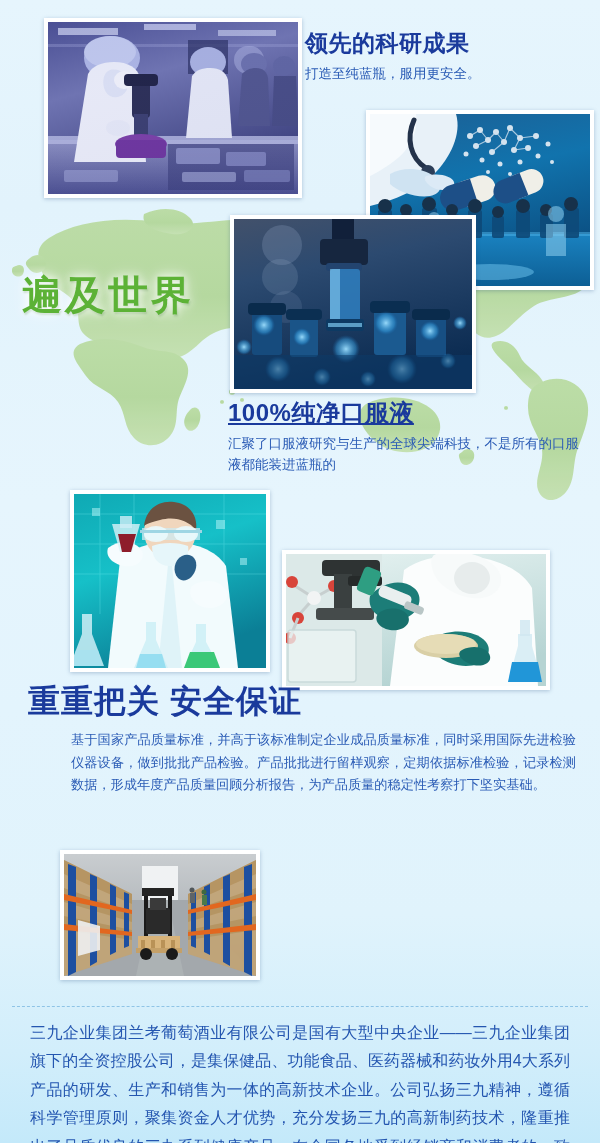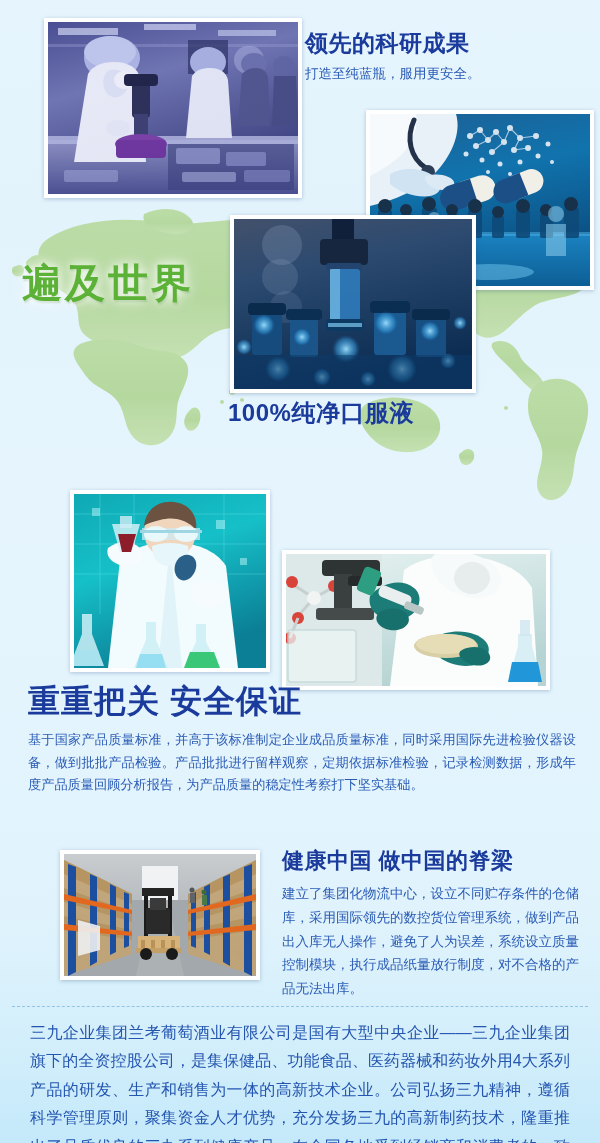--- a/index.html
+++ b/index.html
@@ -74,36 +74,36 @@
   .h-sub {
     color: #2a5bb5;
     font-size: 13.5px;
     line-height: 1.55;
   }
 
   #block-research { position: absolute; left: 305px; top: 30px;  width: 290px; }
   #block-research .h-sub { margin-top: 8px; }
 
   #block-oral     { position: absolute; left: 228px; top: 399px; width: 360px; }
-  #block-oral .h-main { font-size: 24px; }
+  #block-oral .h-main { font-size: 24px; text-decoration: underline; }
   #block-oral .h-sub  { margin-top: 7px; }
 
   #block-quality  { position: absolute; left: 28px;  top: 683px; width: 548px; }
   #block-quality .h-main { font-size: 32px; letter-spacing: 1px; }
-  #block-quality .h-sub  { margin-top: 9px; line-height: 1.72; font-size: 13.2px; text-align: justify; }
+  #block-quality .h-sub  { margin-top: 9px; line-height: 1.72; font-size: 13.2px; text-align: justify; margin-left: 43px; }
 
   #block-health   { position: absolute; left: 282px; top: 848px; width: 300px; }
   #block-health .h-main { font-size: 22px; }
   #block-health .h-sub  { margin-top: 9px; line-height: 1.75; }
 
   
   #map-title {
     position: absolute;
     left: 22px;
-    top: 256px;
+    top: 268px;
     font-size: 40px;
     font-weight: bold;
     color: #5cb236;
     letter-spacing: 3px;
     text-shadow:
        0 0 8px rgba(255,255,255,0.95),
        0 0 16px rgba(255,255,255,0.85),
        1px 2px 2px rgba(60,120,40,0.35);
     white-space: nowrap;
   }
@@ -424,20 +424,21 @@
         <circle cx="10" cy="128" r="8" fill="url(#bokeh)"></circle>
         <circle cx="226" cy="104" r="7" fill="url(#bokeh)"></circle>
 
         <rect x="0" y="136" width="238" height="34" fill="#0d3a67" opacity="0.55"></rect>
       </svg>
     </div>
   </div>
 
   <div id="block-oral">
     <div class="h-main">100%纯净口服液</div>
+    <div class="h-sub">汇聚了口服液研究与生产的全球尖端科技，不是所有的口服液都能装进蓝瓶的</div>
   </div>
 
   <div class="photo" id="photo-chemist">
     <div class="inner">
       <svg viewBox="0 0 192 174" preserveAspectRatio="none">
         <defs>
           <linearGradient id="chembg" x1="0" y1="0" x2="0.4" y2="1">
             <stop offset="0%" stop-color="#0fa9b4"></stop>
             <stop offset="45%" stop-color="#16c0c8"></stop>
             <stop offset="100%" stop-color="#0b7f96"></stop>
@@ -639,22 +640,18 @@
         </g>
 
         <circle cx="128" cy="36" r="2.5" fill="#50565a"></circle>
         <rect x="126" cy="0" y="39" width="5" height="10" fill="#5e6468"></rect>
         <circle cx="140" cy="38" r="2.5" fill="#3f6a3f"></circle>
         <rect x="138" y="41" width="5" height="10" fill="#4a7a4a"></rect>
       </svg>
     </div>
   </div>
 
-  <div id="block-health">
-    <div class="h-main">健康中国 做中国的脊梁</div>
-    <div class="h-sub">建立了集团化物流中心，设立不同贮存条件的仓储库，采用国际领先的数控货位管理系统，做到产品出入库无人操作，避免了人为误差，系统设立质量控制模块，执行成品纸量放行制度，对不合格的产品无法出库。</div>
-  </div>
 
   <div id="footer">
     <p>三九企业集团兰考葡萄酒业有限公司是国有大型中央企业——三九企业集团旗下的全资控股公司，是集保健品、功能食品、医药器械和药妆外用4大系列产品的研发、生产和销售为一体的高新技术企业。公司弘扬三九精神，遵循科学管理原则，聚集资金人才优势，充分发扬三九的高新制药技术，隆重推出了品质优良的三九系列健康产品，在全国各地受到经销商和消费者的一致认可。</p>
   </div>
 
 </div>
 
 </body></html>

